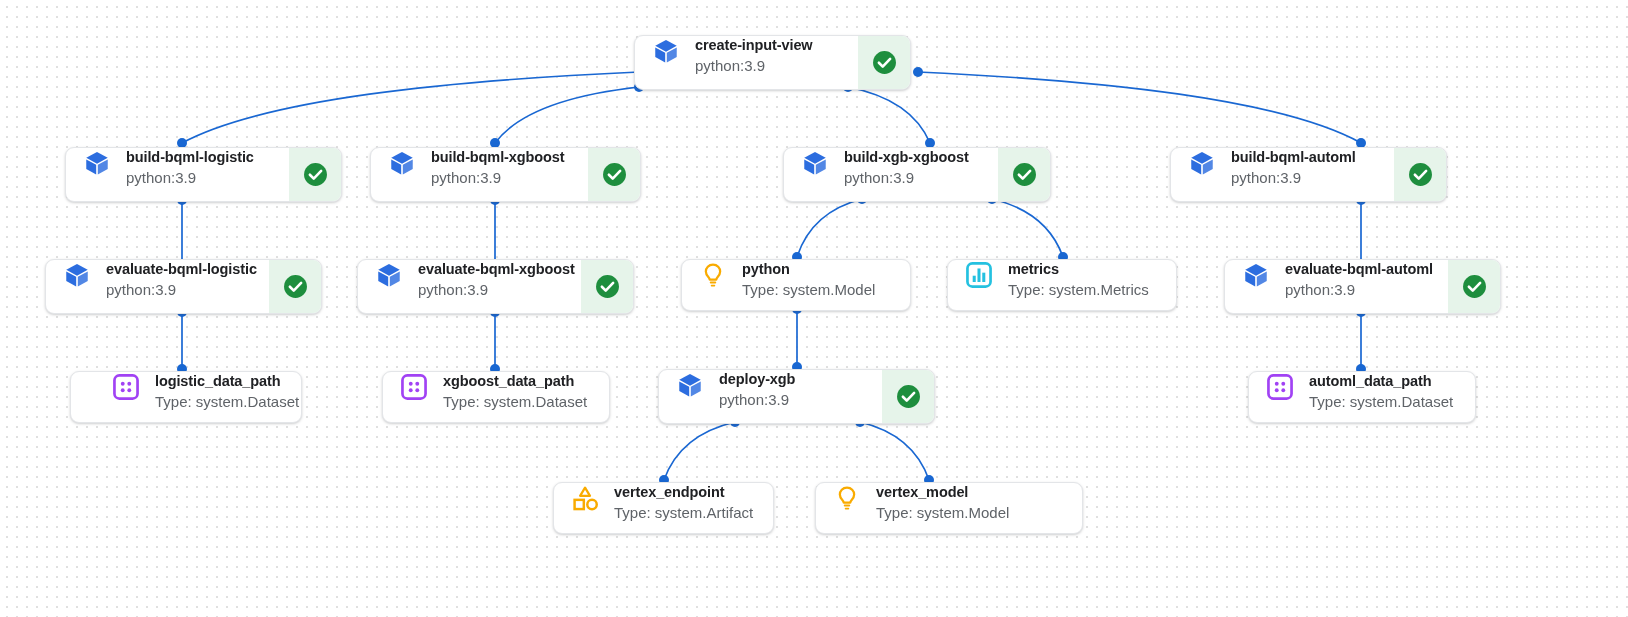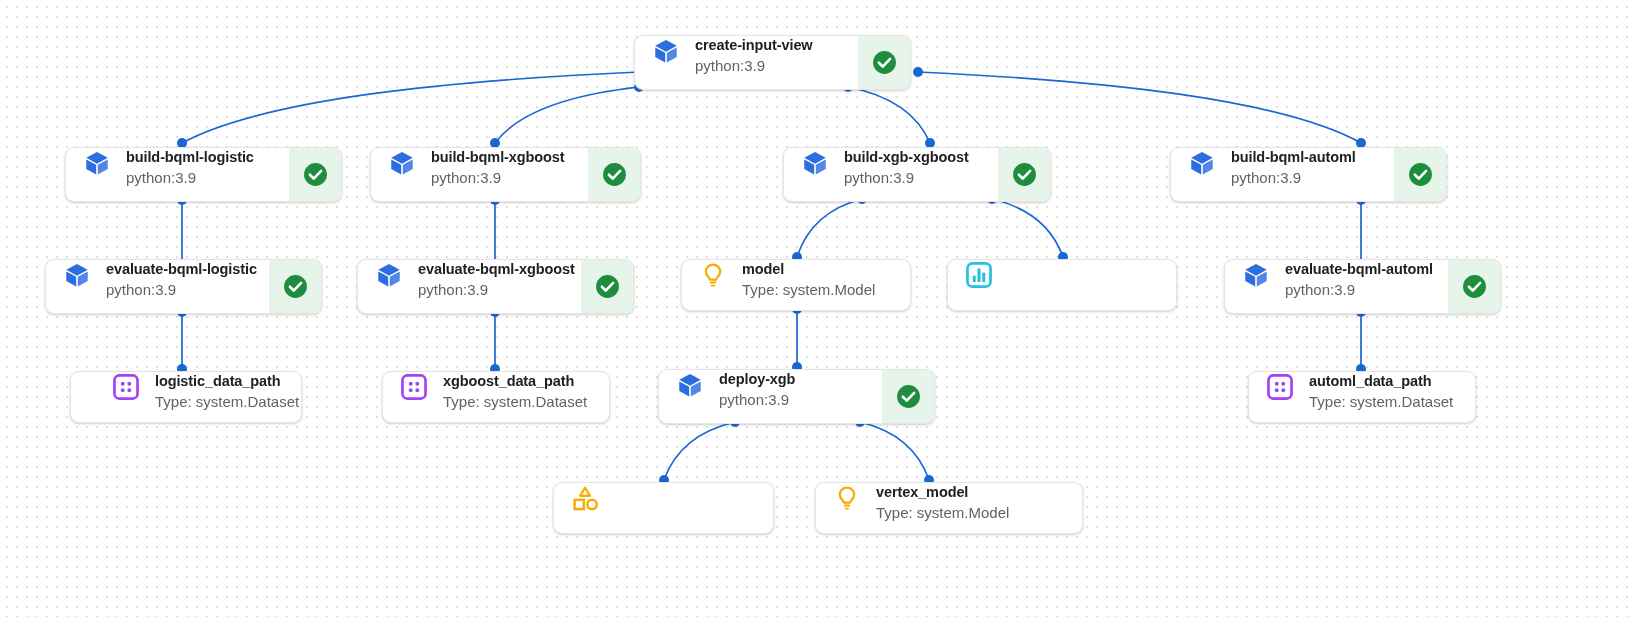--- a/index.html
+++ b/index.html
@@ -306,35 +306,39 @@
       <div class="node" style="left: 681px; top: 259px; width: 230px; height: 52px;">
         <div class="node-body">
           <span class="node-icon">
             <svg viewBox="0 0 24 24" width="26" height="26" aria-hidden="true">
               <path d="M12 2.4c-4 0-6.6 3-6.6 6.4 0 2.4 1.2 3.9 2.3 5.1.7.8 1.2 1.4 1.2 2.3h6.2c0-.9.5-1.5 1.2-2.3 1.1-1.2 2.3-2.7 2.3-5.1 0-3.4-2.6-6.4-6.6-6.4z" fill="none" stroke="#f9ab00" stroke-width="2.1" stroke-linejoin="round"></path>
               <rect x="9.0" y="18.0" width="6.0" height="1.9" rx="0.9" fill="#f9ab00"></rect>
               <rect x="9.9" y="21.0" width="4.2" height="1.6" rx="0.8" fill="#f9ab00"></rect>
             </svg>
           </span>
           <div class="node-text">
-            <div class="node-title">model</div>
+            <div class="node-title">python</div>
             <div class="node-sub">Type: system.Model</div>
           </div>
         </div>
       </div>
       <div class="node" style="left: 947px; top: 259px; width: 230px; height: 52px;">
         <div class="node-body">
           <span class="node-icon">
             <svg viewBox="0 0 24 24" width="28" height="28" aria-hidden="true">
               <rect x="2.1" y="2.1" width="19.8" height="19.8" rx="4.2" fill="none" stroke="#24c1e0" stroke-width="2.3"></rect>
               <rect x="6.6" y="12.6" width="2.6" height="5.4" fill="#24c1e0"></rect>
               <rect x="10.7" y="6.4" width="2.6" height="11.6" fill="#24c1e0"></rect>
               <rect x="14.8" y="10.0" width="2.6" height="8.0" fill="#24c1e0"></rect>
             </svg>
           </span>
+          <div class="node-text">
+            <div class="node-title">metrics</div>
+            <div class="node-sub">Type: system.Metrics</div>
+          </div>
         </div>
       </div>
       <div class="node" style="left: 1224px; top: 259px; width: 277px; height: 55px; gap: 12px;">
         <div class="node-body">
           <span class="node-icon">
             <svg viewBox="0 0 24 24" width="28" height="28" aria-hidden="true">
               <path d="M12 2.6 21.2 7.6 12 12.6 2.8 7.6Z" fill="#2c6ddf"></path>
               <path d="M2.8 9.0 11.3 13.6 11.3 21.8 2.8 17.2Z" fill="#2c6ddf"></path>
               <path d="M21.2 9.0 12.7 13.6 12.7 21.8 21.2 17.2Z" fill="#2c6ddf" opacity="0.82"></path>
             </svg>
@@ -429,20 +433,24 @@
       </div>
       <div class="node" style="left: 553px; top: 482px; width: 221px; height: 52px;">
         <div class="node-body">
           <span class="node-icon">
             <svg viewBox="0 0 24 24" width="27" height="27" aria-hidden="true">
               <path d="M11.6 2.4 16.0 9.6 7.2 9.6Z" fill="none" stroke="#f9ab00" stroke-width="2.0" stroke-linejoin="round"></path>
               <rect x="2.3" y="13.2" width="8.2" height="8.2" fill="none" stroke="#f9ab00" stroke-width="2.2"></rect>
               <circle cx="17.8" cy="17.3" r="4.2" fill="none" stroke="#f9ab00" stroke-width="2.2"></circle>
             </svg>
           </span>
+          <div class="node-text">
+            <div class="node-title">vertex_endpoint</div>
+            <div class="node-sub">Type: system.Artifact</div>
+          </div>
         </div>
       </div>
       <div class="node" style="left: 815px; top: 482px; width: 268px; height: 52px;">
         <div class="node-body">
           <span class="node-icon">
             <svg viewBox="0 0 24 24" width="26" height="26" aria-hidden="true">
               <path d="M12 2.4c-4 0-6.6 3-6.6 6.4 0 2.4 1.2 3.9 2.3 5.1.7.8 1.2 1.4 1.2 2.3h6.2c0-.9.5-1.5 1.2-2.3 1.1-1.2 2.3-2.7 2.3-5.1 0-3.4-2.6-6.4-6.6-6.4z" fill="none" stroke="#f9ab00" stroke-width="2.1" stroke-linejoin="round"></path>
               <rect x="9.0" y="18.0" width="6.0" height="1.9" rx="0.9" fill="#f9ab00"></rect>
               <rect x="9.9" y="21.0" width="4.2" height="1.6" rx="0.8" fill="#f9ab00"></rect>
             </svg>

